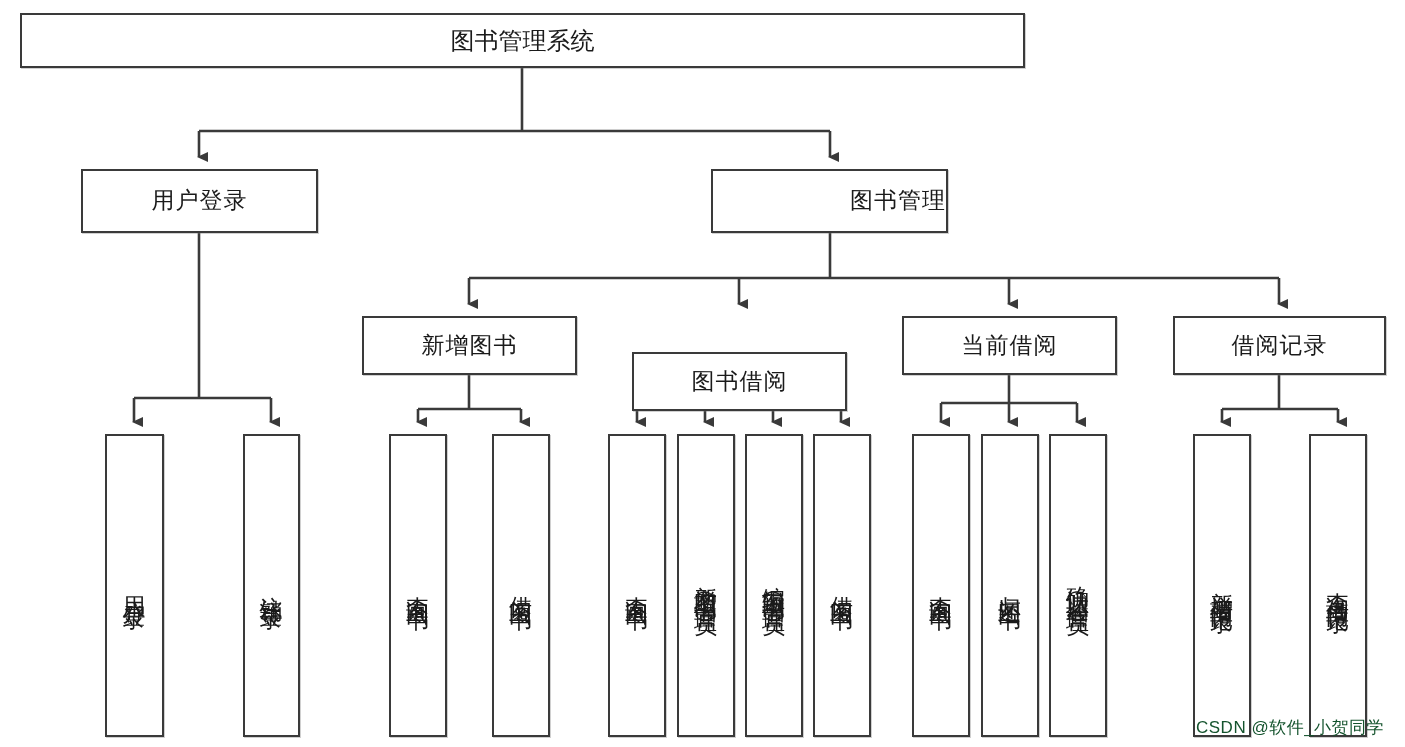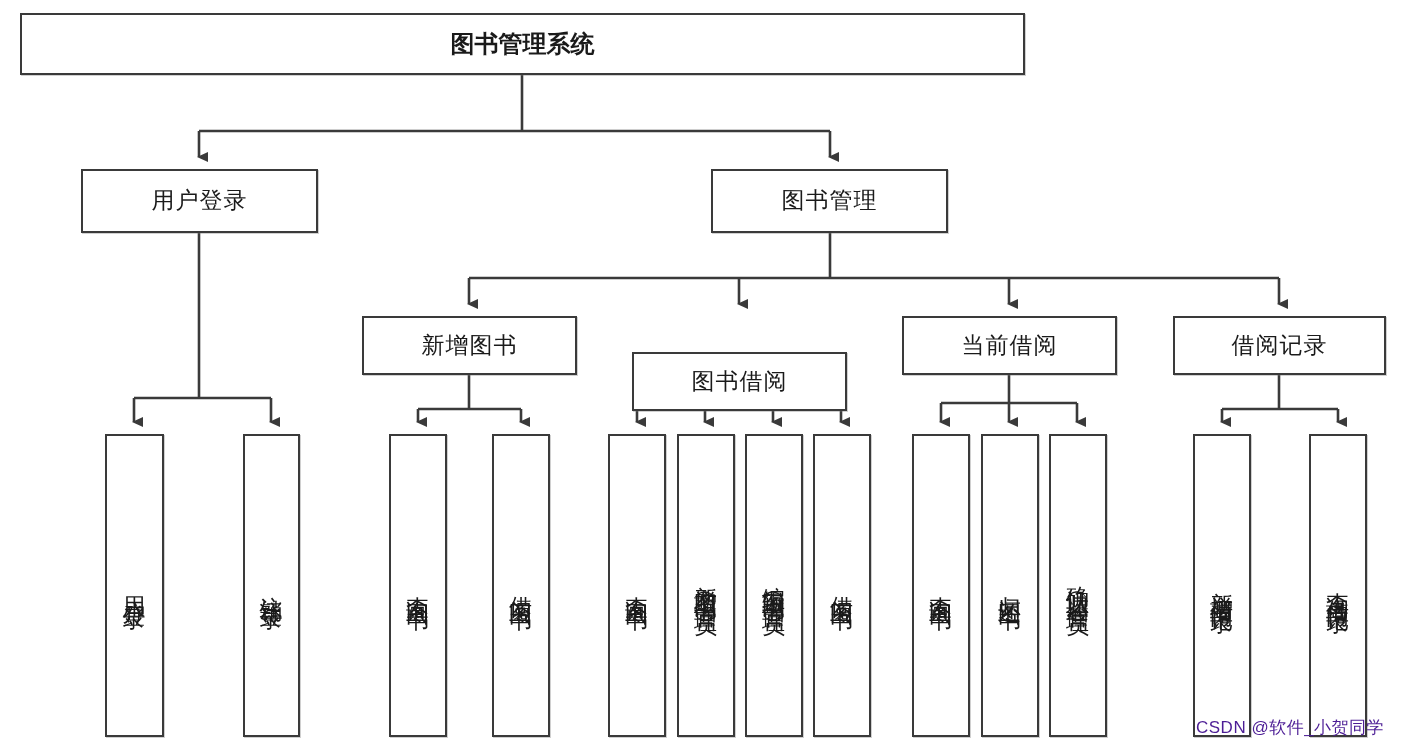--- a/index.html
+++ b/index.html
@@ -56,21 +56,21 @@
     white-space: nowrap;
   }
   .node.vert .vlabel {
     writing-mode: vertical-rl;
     text-orientation: upright;
     display: block;
   }
   .watermark {
     position: absolute;
     font-size: 17px;
-    color: #4c1d95;
+    color: #14532d;
     letter-spacing: 0.5px;
     white-space: nowrap;
     user-select: none;
   }
 </style>
 </head>
 <body>
 
 <div id="canvas">
 
@@ -117,28 +117,28 @@
       <path d="M1009,403 L1009,422" marker-end="url(#arw)"></path>
       <path d="M1077,403 L1077,422" marker-end="url(#arw)"></path>
 
       <path d="M1279,375 L1279,409"></path>
       <path d="M1222,409 L1338,409"></path>
       <path d="M1222,409 L1222,422" marker-end="url(#arw)"></path>
       <path d="M1338,409 L1338,422" marker-end="url(#arw)"></path>
     </g>
   </svg>
 
-  <div class="node root" style="left:20px; top:13px; width:1005px; height:62px;font-weight:bold;">
+  <div class="node root" style="left:20px; top:13px; width:1005px; height:55px;">
     <span>图书管理系统</span>
   </div>
 
   <div class="node horiz" style="left:81px; top:169px; width:237px; height:64px;">
     <span>用户登录</span>
   </div>
-  <div class="node horiz" style="left:711px; top:169px; width:237px; height:64px;">
+  <div class="node horiz" style="left:711px; top:169px; width:237px; height:64px;justify-content:flex-end;">
     <span>图书管理</span>
   </div>
 
   <div class="node horiz" style="left:362px; top:316px; width:215px; height:59px;">
     <span>新增图书</span>
   </div>
   <div class="node horiz" style="left:632px; top:316px; width:215px; height:59px;margin-top:36px;">
     <span>图书借阅</span>
   </div>
   <div class="node horiz" style="left:902px; top:316px; width:215px; height:59px;">

